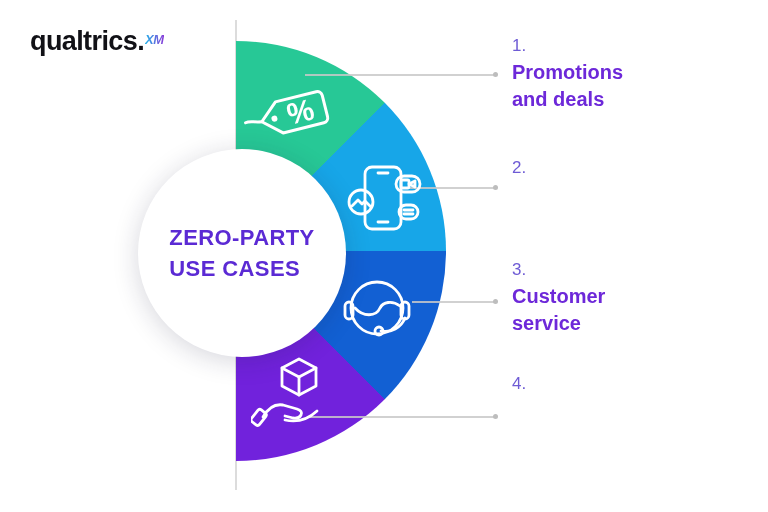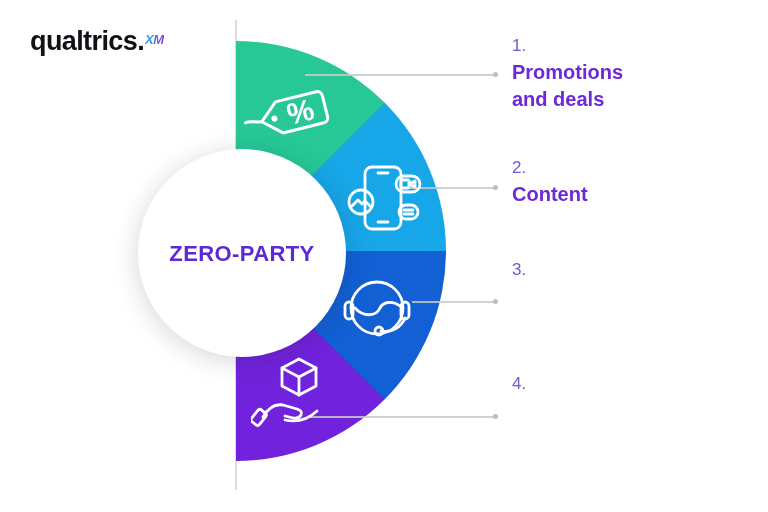--- a/index.html
+++ b/index.html
@@ -74,20 +74,21 @@
 
   <div class="connector" style="left:412px;top:301px;width:82px;"></div>
   <div class="cdot" style="left:493px;top:299px;"></div>
 
   <div class="connector" style="left:307px;top:416px;width:187px;"></div>
   <div class="cdot" style="left:493px;top:414px;"></div>
 
   <div class="center-circle">
     <div class="center-title">
       <div>ZERO-PARTY</div>
+      <div>USE CASES</div>
     </div>
   </div>
 
   <div class="seg-icon" style="left:289px;top:115px;">
     <svg width="96" height="72" viewBox="0 0 96 72" fill="none" stroke="#ffffff" stroke-width="3" stroke-linecap="round" stroke-linejoin="round">
       <g transform="rotate(-14 48 36)">
         <path d="M20,36 L38,20 h42 a5,5 0 0 1 5,5 v22 a5,5 0 0 1 -5,5 H38 Z"></path>
         <circle cx="33" cy="36" r="3" fill="#ffffff" stroke="none"></circle>
         <path d="M20,36 C13,35 8,32 4,33"></path>
         <text x="60" y="46" text-anchor="middle" font-size="30" font-weight="bold" fill="#ffffff" stroke="none" font-family="Liberation Sans, sans-serif">%</text>
@@ -133,24 +134,24 @@
     </svg>
   </div>
 
   <div class="use-case" style="top:36px;">
     <span class="uc-number">1.</span>
     <div class="uc-label">Promotions and deals</div>
   </div>
 
   <div class="use-case" style="top:158px;">
     <span class="uc-number">2.</span>
-    <div class="uc-label">Content</div>
   </div>
 
   <div class="use-case" style="top:260px;">
     <span class="uc-number">3.</span>
+    <div class="uc-label">Customer service</div>
   </div>
 
   <div class="use-case" style="top:374px;">
     <span class="uc-number">4.</span>
   </div>
 
 </div>
 
 </body></html>

